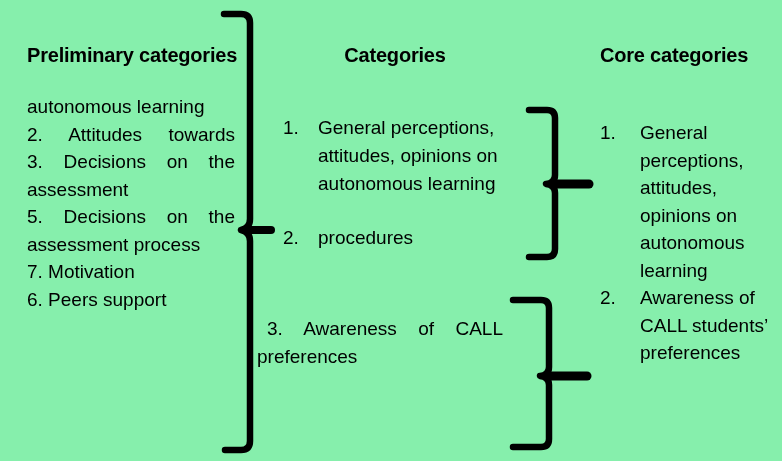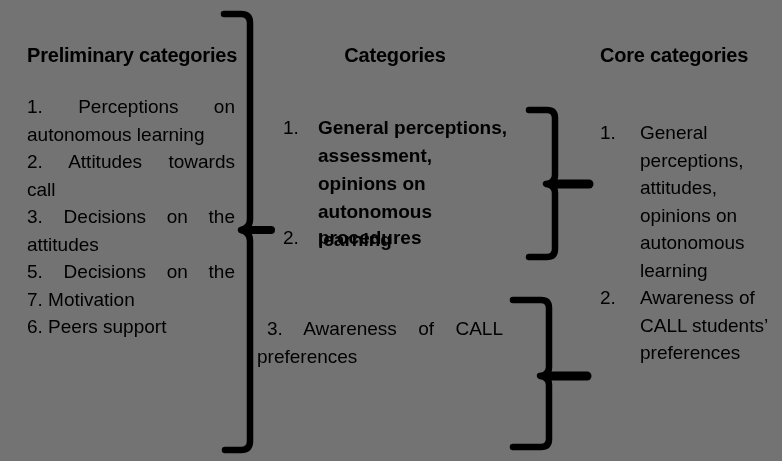--- a/index.html
+++ b/index.html
@@ -1,70 +1,69 @@
 <!DOCTYPE html>
 <html><head>
 <meta charset="utf-8">
 <style>
   html,body{margin:0;padding:0;}
   body{font-family:"Liberation Sans",sans-serif;background:#ffffff;}
   .canvas{
-    position:relative;width:782px;height:461px;background:#737373;
+    position:relative;width:782px;height:461px;background:#86efac;
     color:#000;overflow:hidden;
   }
   .heading{
     position:absolute;top:44px;font-size:20px;font-weight:bold;
     letter-spacing:-0.2px;white-space:nowrap;
   }
   .left-col{
     position:absolute;left:27px;top:93px;width:208px;
     font-size:19px;line-height:27.5px;
   }
   .ln{display:block;}
   .just{text-align:justify;text-align-last:justify;}
   .mid-title{position:absolute;left:270px;width:250px;text-align:center;}
   .item{position:absolute;display:flex;font-size:19px;line-height:28px;}
   .item .num{flex:0 0 35px;}
   .mid-item .num{flex:0 0 35px;}
-  .mid-item .itxt{width:190px;font-weight:bold;}
+  .mid-item .itxt{width:190px;}
   .mid-tail{
     position:absolute;left:257px;top:315px;width:246px;
     font-size:19px;line-height:28px;
   }
   .mid-tail .indent{padding-left:10px;}
   .core-item .num{flex:0 0 40px;}
   .core-item .itxt{width:150px;}
   .braces{position:absolute;left:0;top:0;width:782px;height:461px;pointer-events:none;}
 </style>
 </head>
 <body>
 
 <div class="canvas">
 
   <div class="heading" style="left:27px;">Preliminary categories</div>
   <div class="heading" style="left:600px;">Core categories</div>
   <div class="heading mid-title">Categories</div>
 
   <div class="left-col">
-    <span class="ln just">1. Perceptions on</span>
     <span class="ln">autonomous learning</span>
     <span class="ln just">2. Attitudes towards</span>
-    <span class="ln">call</span>
     <span class="ln just">3. Decisions on the</span>
-    <span class="ln">attitudes</span>
+    <span class="ln">assessment</span>
     <span class="ln just">5. Decisions on the</span>
+    <span class="ln">assessment process</span>
     <span class="ln">7. Motivation</span>
     <span class="ln">6. Peers support</span>
   </div>
 
   <div class="item mid-item" style="left:283px;top:114px;">
     <span class="num">1.</span>
     <div class="itxt">
       <div>General perceptions,</div>
-      <div>assessment, opinions on</div>
+      <div>attitudes, opinions on</div>
       <div>autonomous learning</div>
     </div>
   </div>
   <div class="item mid-item" style="left:283px;top:224px;">
     <span class="num">2.</span>
     <div class="itxt">
       <div>procedures</div>
     </div>
   </div>
 

